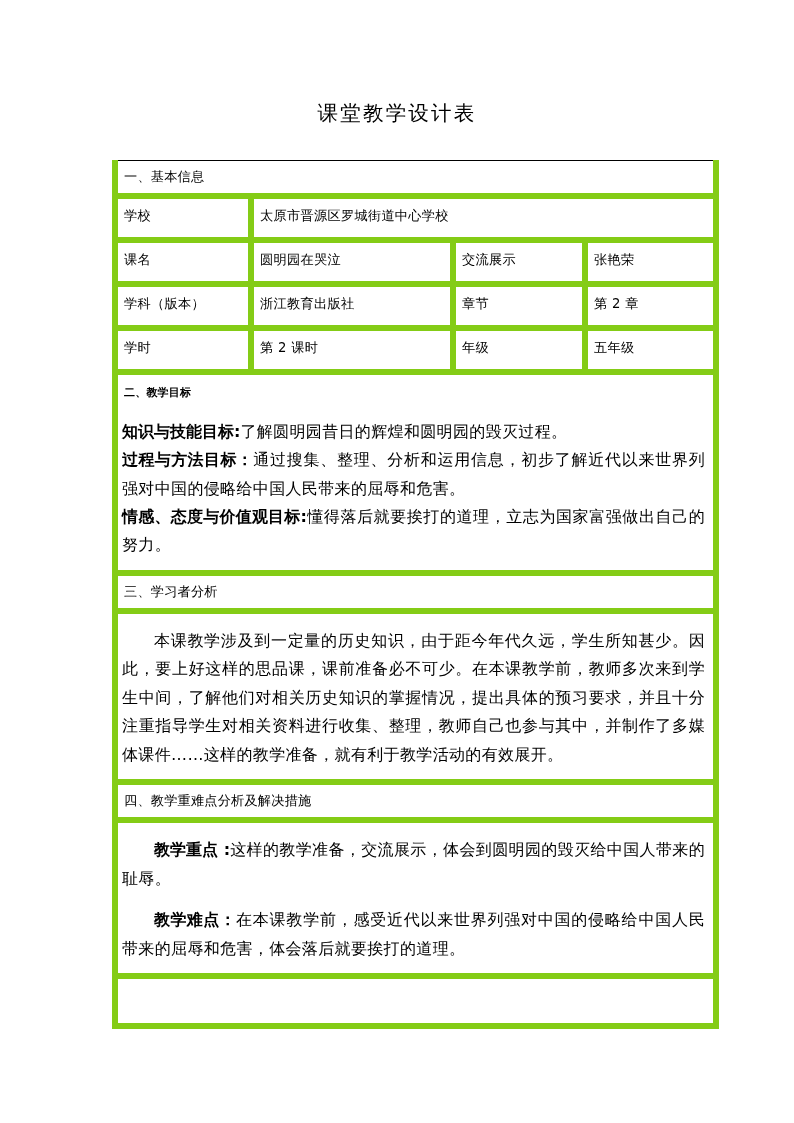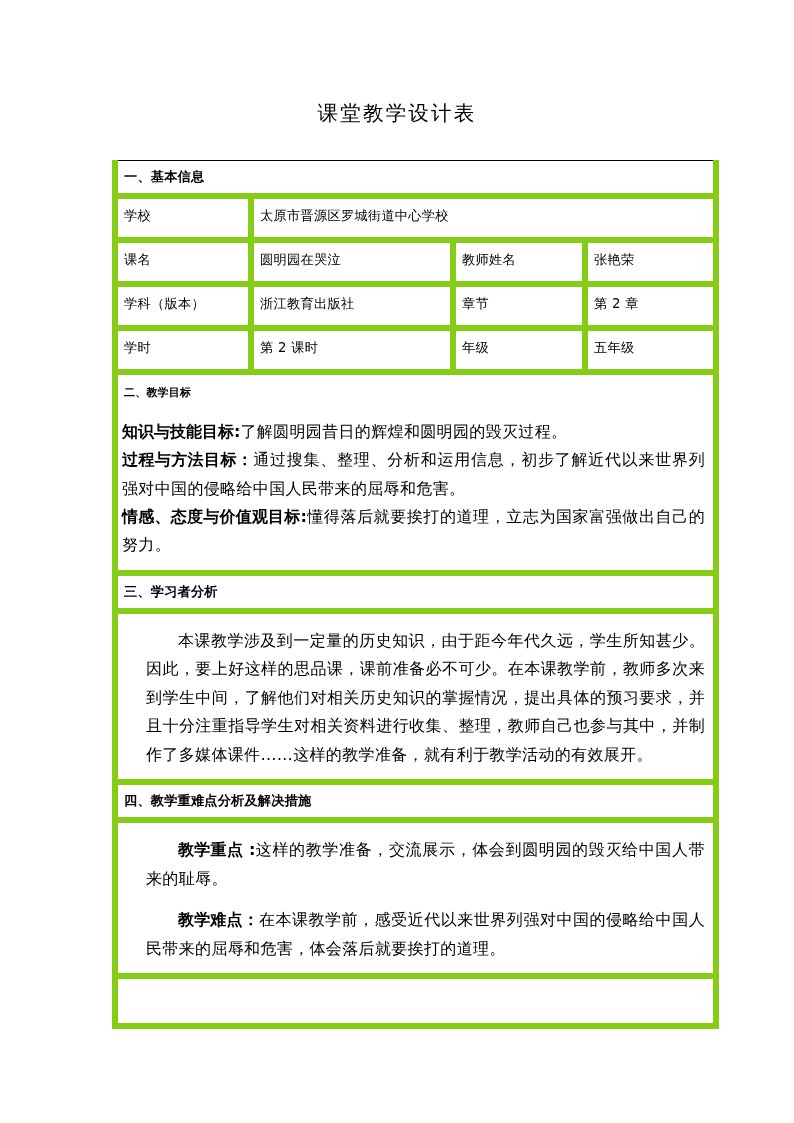--- a/index.html
+++ b/index.html
@@ -60,21 +60,21 @@
   }
 
   
   col.c1 { width: 136px; }
   col.c2 { width: 202px; }
   col.c3 { width: 132px; }
   col.c4 { width: 131px; }
 
   
   .sec-head {
-    font-weight: bold;
+    font-weight: normal;
     font-size: 13.8px;
     letter-spacing: 0.2px;
     padding: 7px 0 7px 6px !important;
     border-top: 1.5px solid #000 !important;
   }
 
   .info-cell {
     padding: 8px 0 9px 6px !important;
     height: 21px;
     font-size: 13.4px;
@@ -96,21 +96,21 @@
   }
 
   .para {
     margin: 0;
     line-height: 1.78;
     font-size: 16px;
     letter-spacing: 0.35px;
     text-align: justify;
     text-justify: inter-ideograph;
   }
-  .para.indent { text-indent: 2em; margin-left: 24px; }
+  .para.indent { text-indent: 2em; }
   .para.gap-top { margin-top: 13px; }
   .para.gap-small { margin-top: 9px; }
 
   .lbl {
     font-weight: bold;
     letter-spacing: 0px;
   }
 
   .blank-tail {
     height: 44px;
@@ -137,21 +137,21 @@
       </tr>
 
       <tr>
         <td class="info-cell">学校</td>
         <td class="info-cell" colspan="3">太原市晋源区罗城街道中心学校</td>
       </tr>
 
       <tr>
         <td class="info-cell">课名</td>
         <td class="info-cell">圆明园在哭泣</td>
-        <td class="info-cell">教师姓名</td>
+        <td class="info-cell">交流展示</td>
         <td class="info-cell">张艳荣</td>
       </tr>
 
       <tr>
         <td class="info-cell">学科（版本）</td>
         <td class="info-cell">浙江教育出版社</td>
         <td class="info-cell">章节</td>
         <td class="info-cell">第 2 章</td>
       </tr>
 

